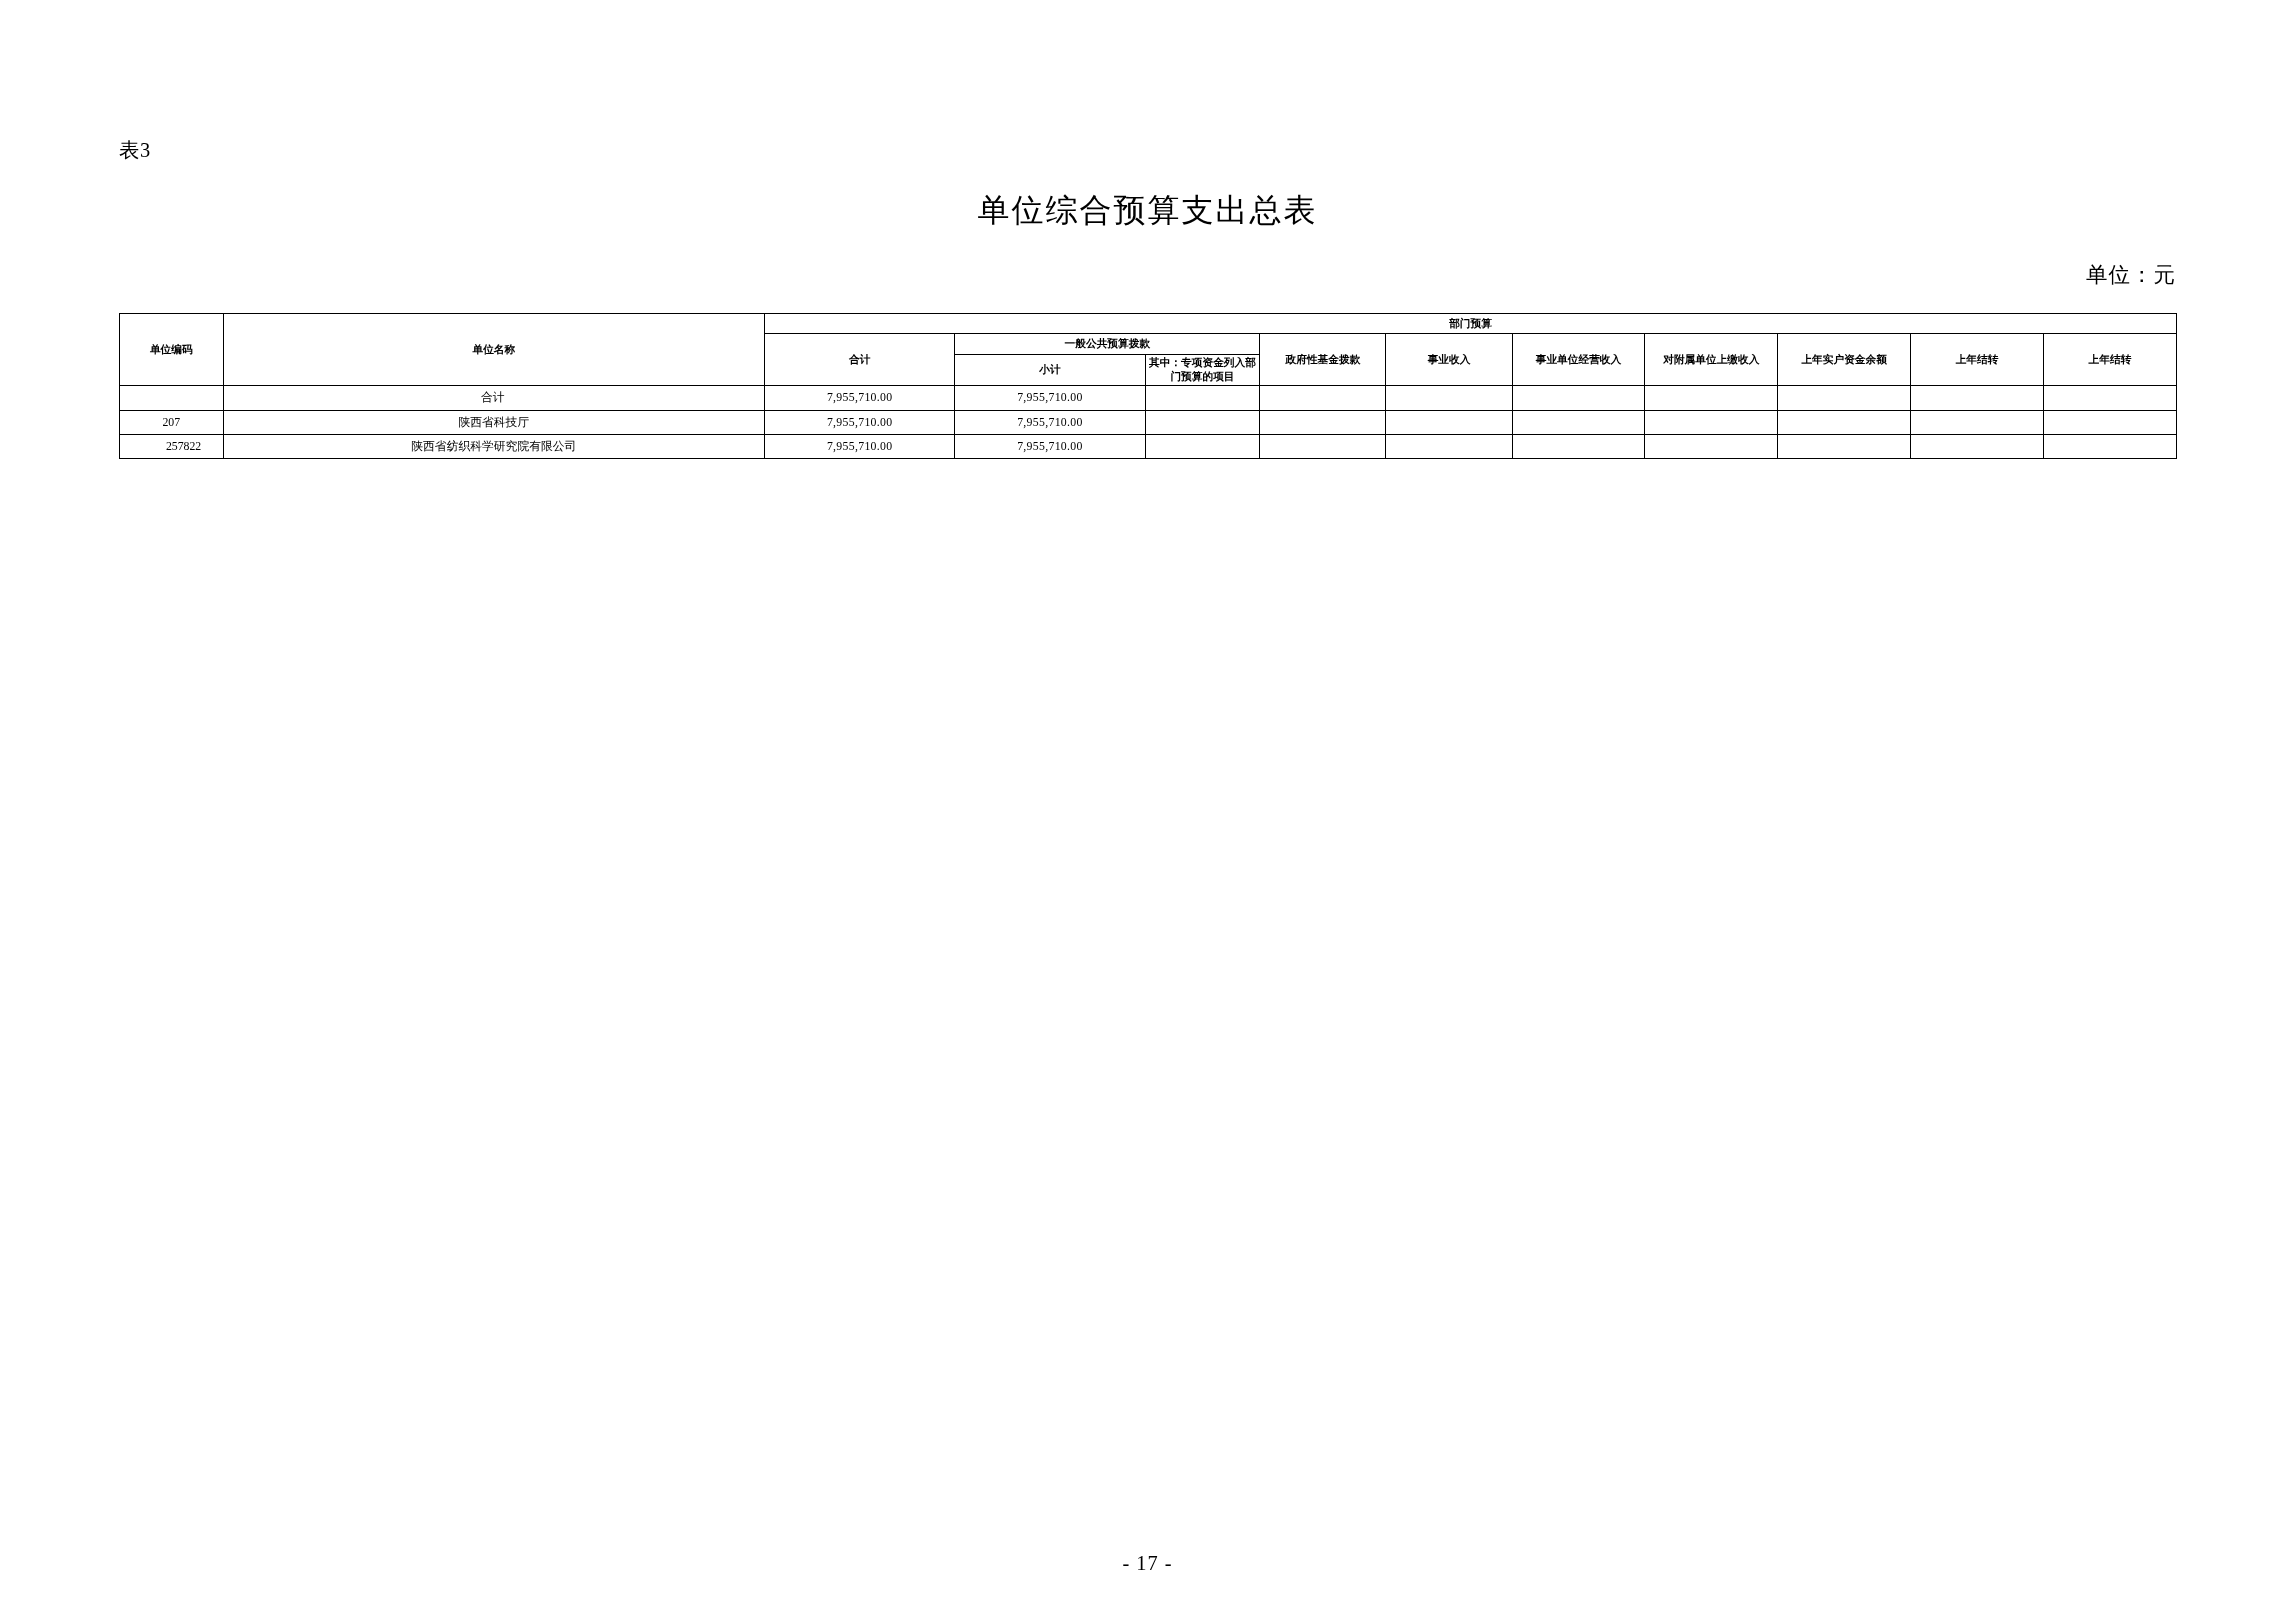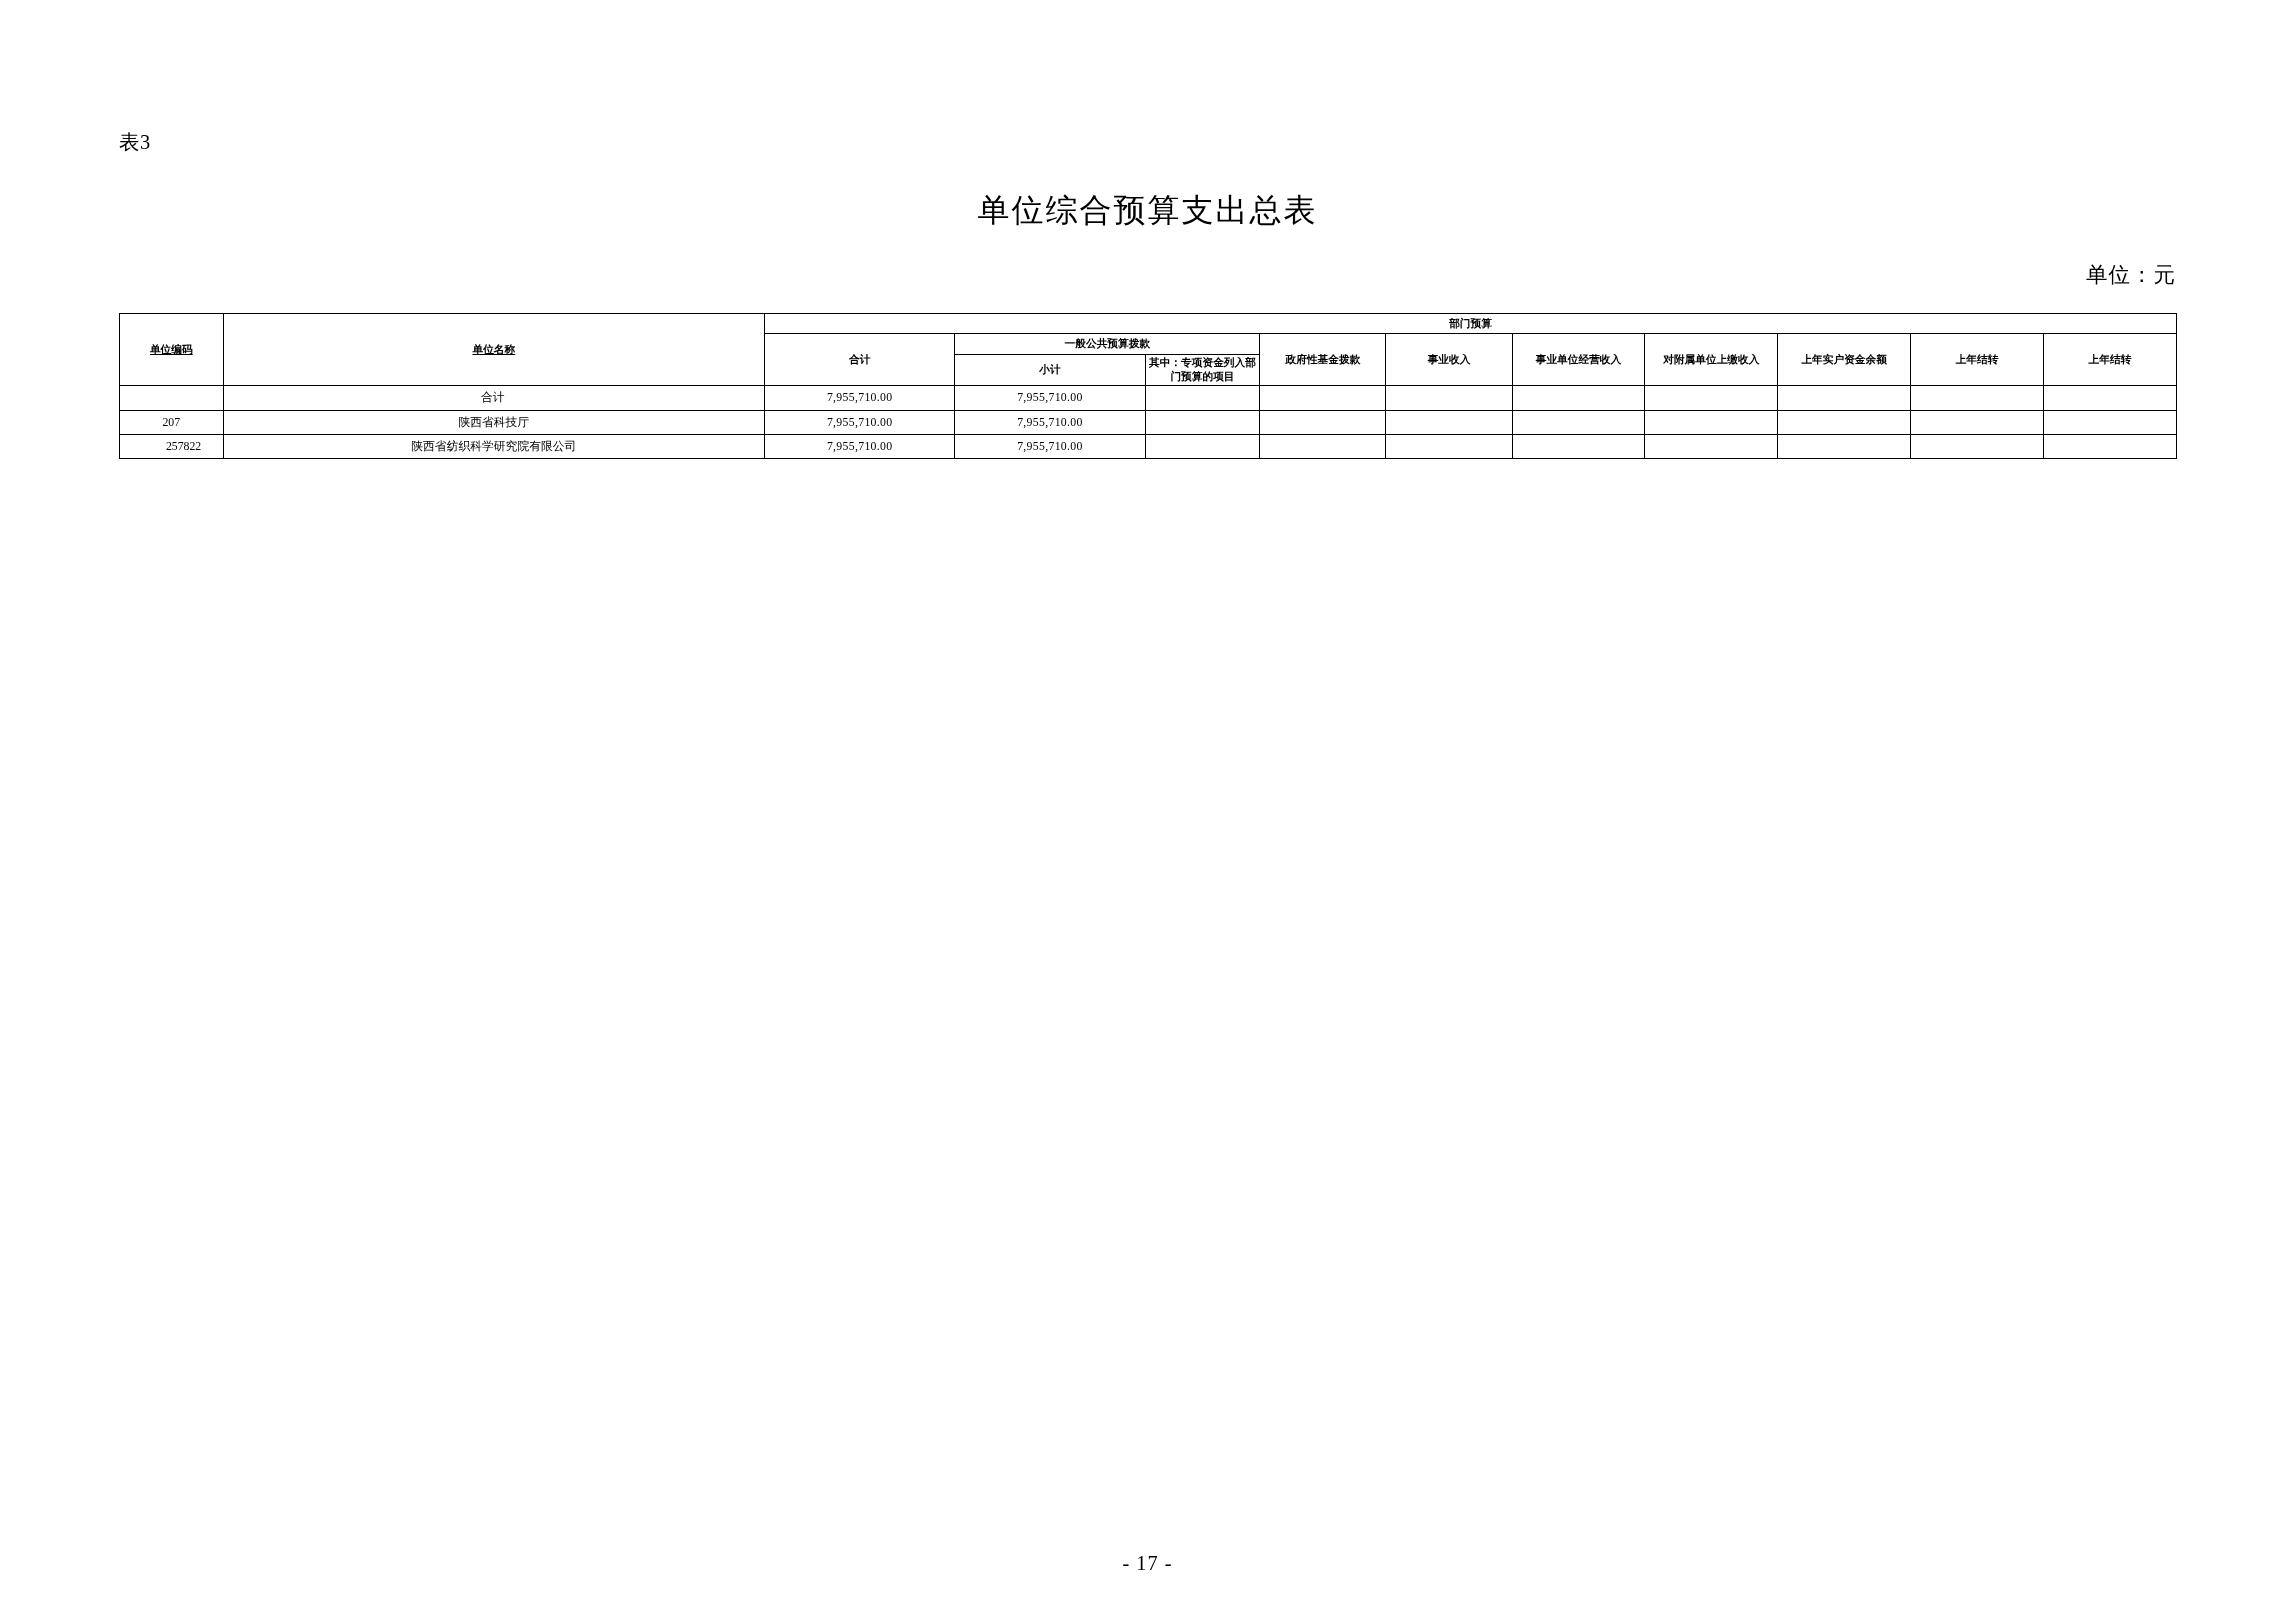--- a/index.html
+++ b/index.html
@@ -15,21 +15,21 @@
     position: relative;
     overflow: hidden;
   }
   .page {
     position: absolute;
     inset: 0;
   }
   .table-label {
     position: absolute;
     left: 119px;
-    top: 128px;
+    top: 136px;
     font-family: "Liberation Serif", serif;
     font-size: 20.4px;
     letter-spacing: 0.5px;
   }
   .doc-title {
     position: absolute;
     left: 0;
     right: 0;
     top: 189px;
     text-align: center;
@@ -67,21 +67,20 @@
     text-align: center;
     vertical-align: middle;
     font-weight: normal;
   }
   table.budget th {
     font-weight: bold;
     font-size: 10.7px;
   }
   table.budget .tall {
     height: 49px;
-    text-decoration: underline;
   }
   table.budget .h-dept {
     height: 16.4px;
   }
   table.budget .h-gen {
     height: 16.4px;
   }
   table.budget .body-row td {
     height: 20.4px;
     font-weight: normal;

